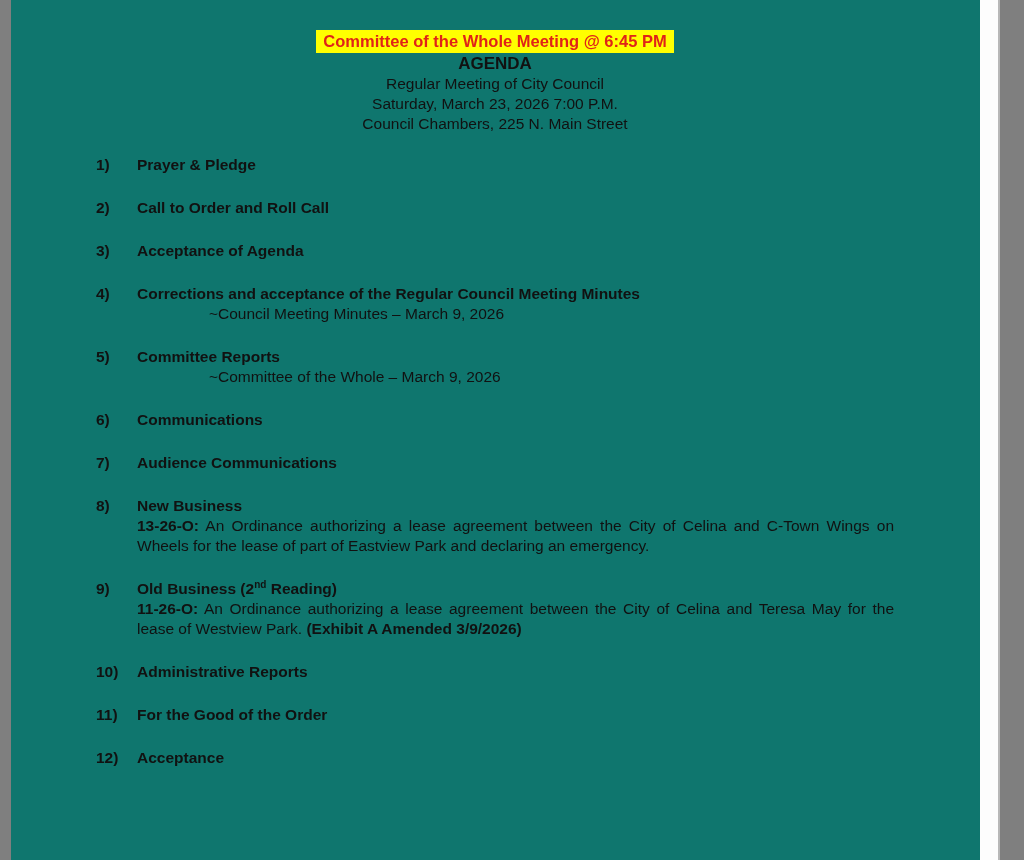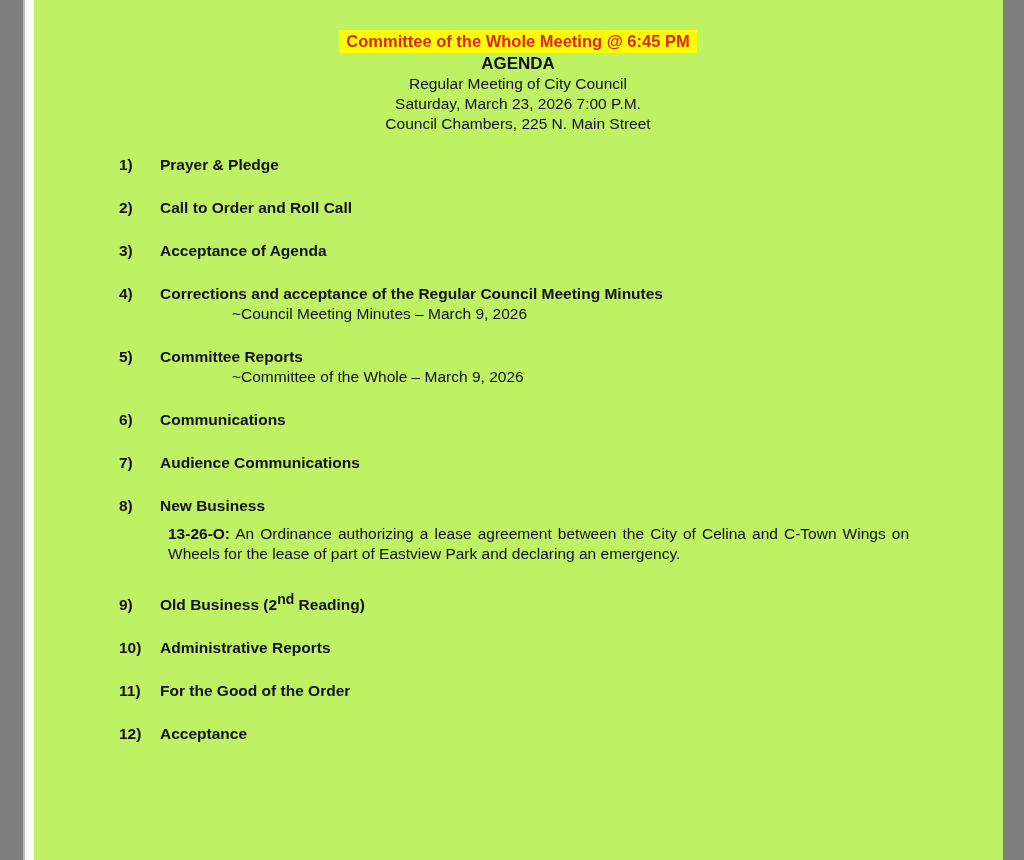--- a/index.html
+++ b/index.html
@@ -14,44 +14,44 @@
     width:1024px;height:860px;position:relative;overflow:hidden;
     background:#fdfdfd;
     font-family:"Liberation Sans","DejaVu Sans",sans-serif;
     color:var(--ink);
     font-size:15.5px;line-height:20px;
   }
   .side-bar{position:absolute;top:0;bottom:0;background:var(--viewer-gray);}
   .side-bar.left{left:0;width:25px;border-right:2px solid #b8b8b8;}
   .side-bar.right{right:0;width:26px;border-left:2px solid #b8b8b8;}
   .page{
-    position:absolute;top:0;left:34px;width:969px;height:860px;
-    background:#bef264;padding:30px 86px 10px 85px;
+    position:absolute;top:0;left:11px;width:969px;height:860px;
+    background:#0f766e;padding:30px 86px 10px 85px;
   }
   
   .header{text-align:center;}
   .header .hl-row{line-height:22px;margin-bottom:1px;}
   mark.hl{
     background:var(--highlight);color:var(--title-red);
     font-weight:bold;font-size:16.5px;padding:2px 7px 3px;
   }
   .h-bold{font-weight:bold;font-size:17px;}
   
   .to-block{display:flex;margin-top:22px;}
   .to-label{width:43px;flex:0 0 43px;}
   .to-lines{flex:1;}
   
   .agenda{margin-top:21px;}
   .item{display:flex;margin-bottom:23px;}
   .num{width:41px;flex:0 0 41px;font-weight:bold;}
   .itext{flex:1;}
   .ititle{font-weight:bold;}
-  .ititle sup{font-size:14px;line-height:0;}
+  .ititle sup{font-size:10px;line-height:0;}
   .isub{font-weight:normal;padding-left:72px;}
-  .ibody{margin:8px;text-align:justify;font-weight:normal;}
+  .ibody{margin:0;text-align:justify;font-weight:normal;}
   .b{font-weight:bold;}
 </style>
 </head>
 <body>
 
 <div class="side-bar left"></div>
 <div class="side-bar right"></div>
 
 <div class="page">
 
@@ -124,20 +124,21 @@
       <div class="itext">
         <div class="ititle">New Business</div>
         <p class="ibody"><span class="b">13-26-O:</span><span> An Ordinance authorizing a lease agreement between the City of Celina and C-Town Wings on Wheels for the lease of part of Eastview Park and declaring an emergency.</span></p>
       </div>
     </div>
 
     <div class="item">
       <div class="num">9)</div>
       <div class="itext">
         <div class="ititle"><span>Old Business (2</span><sup>nd</sup><span> Reading)</span></div>
+        <p class="ibody"><span class="b">11-26-O:</span><span> An Ordinance authorizing a lease agreement between the City of Celina and Teresa May for the lease of Westview Park. </span><span class="b">(Exhibit A Amended 3/9/2026)</span></p>
       </div>
     </div>
 
     <div class="item">
       <div class="num">10)</div>
       <div class="itext">
           <div class="ititle">Administrative Reports</div>
         </div>
     </div>
 

